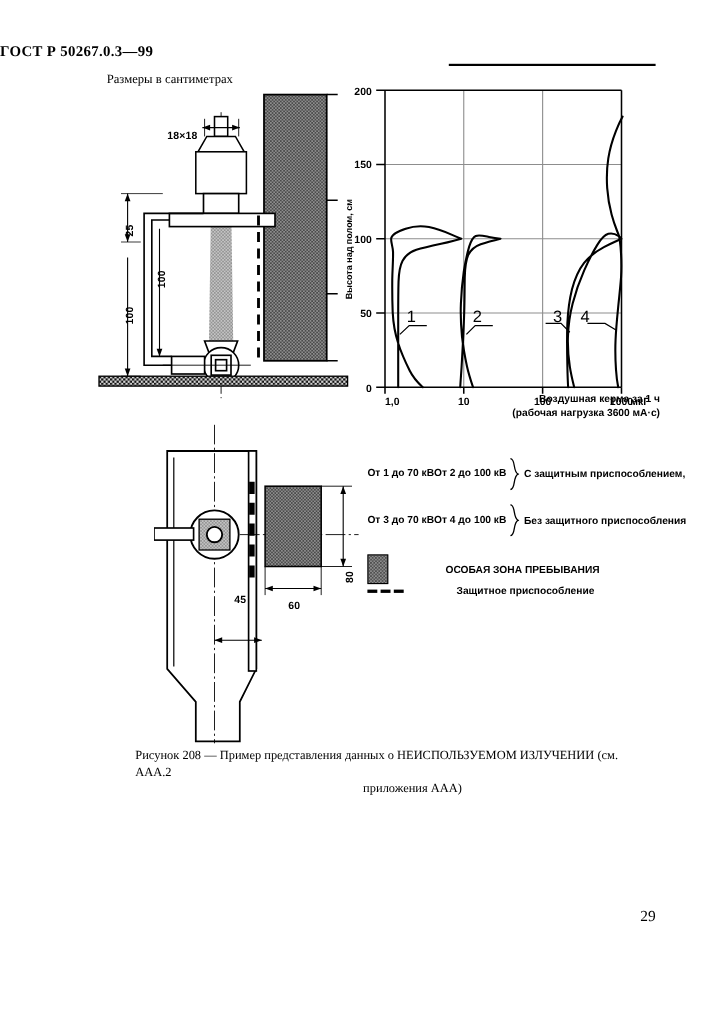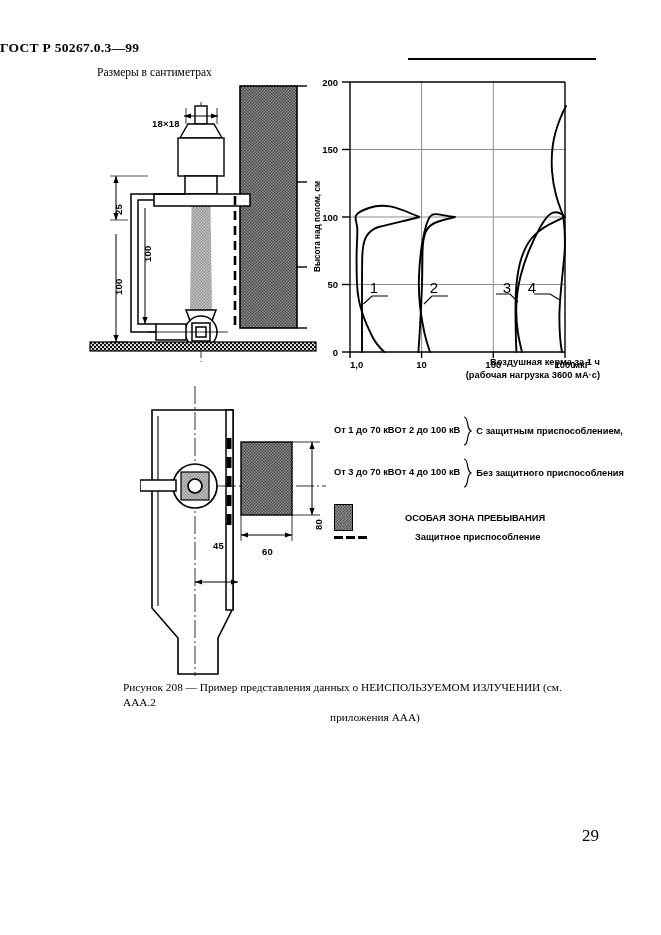--- a/index.html
+++ b/index.html
@@ -54,21 +54,21 @@
   .lg-swatch{width:17px;height:25px;border:1px solid #000;margin-right:14px;flex:0 0 auto;}
   .lg-dash{width:34px;height:10px;margin-right:9px;flex:0 0 auto;position:relative;}
   .lg-dash i{position:absolute;top:4px;height:2.6px;background:#000;display:block;}
 
   
   .caption{position:absolute;left:95px;top:680px;width:470px;
            font-family:"Liberation Serif",serif;font-size:11.3px;line-height:15px;margin-left:28px;}
   .caption .l2{display:block;text-align:center;padding-left:34px;}
 
   
-  .pageno{position:absolute;left:582px;top:826px;font-family:"Liberation Serif",serif;font-size:17px;}
+  .pageno{position:absolute;left:582px;top:826px;font-family:"Liberation Serif",serif;font-size:14px;}
 </style>
 </head>
 <body>
 
 <div class="page">
 
   <div class="hdr">
     <div class="hdr-inner">
       <span class="hdr-title">ГОСТ Р 50267.0.3—99</span>
     </div>

